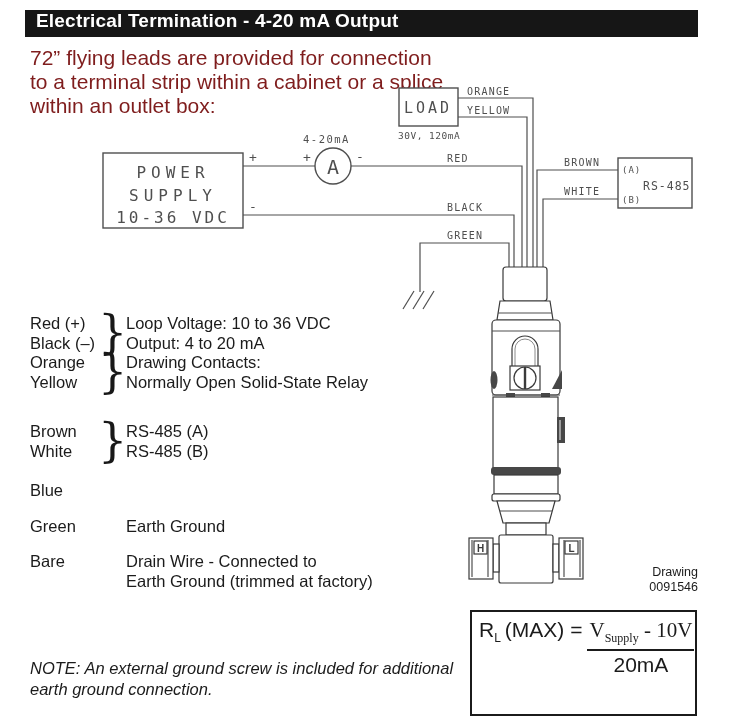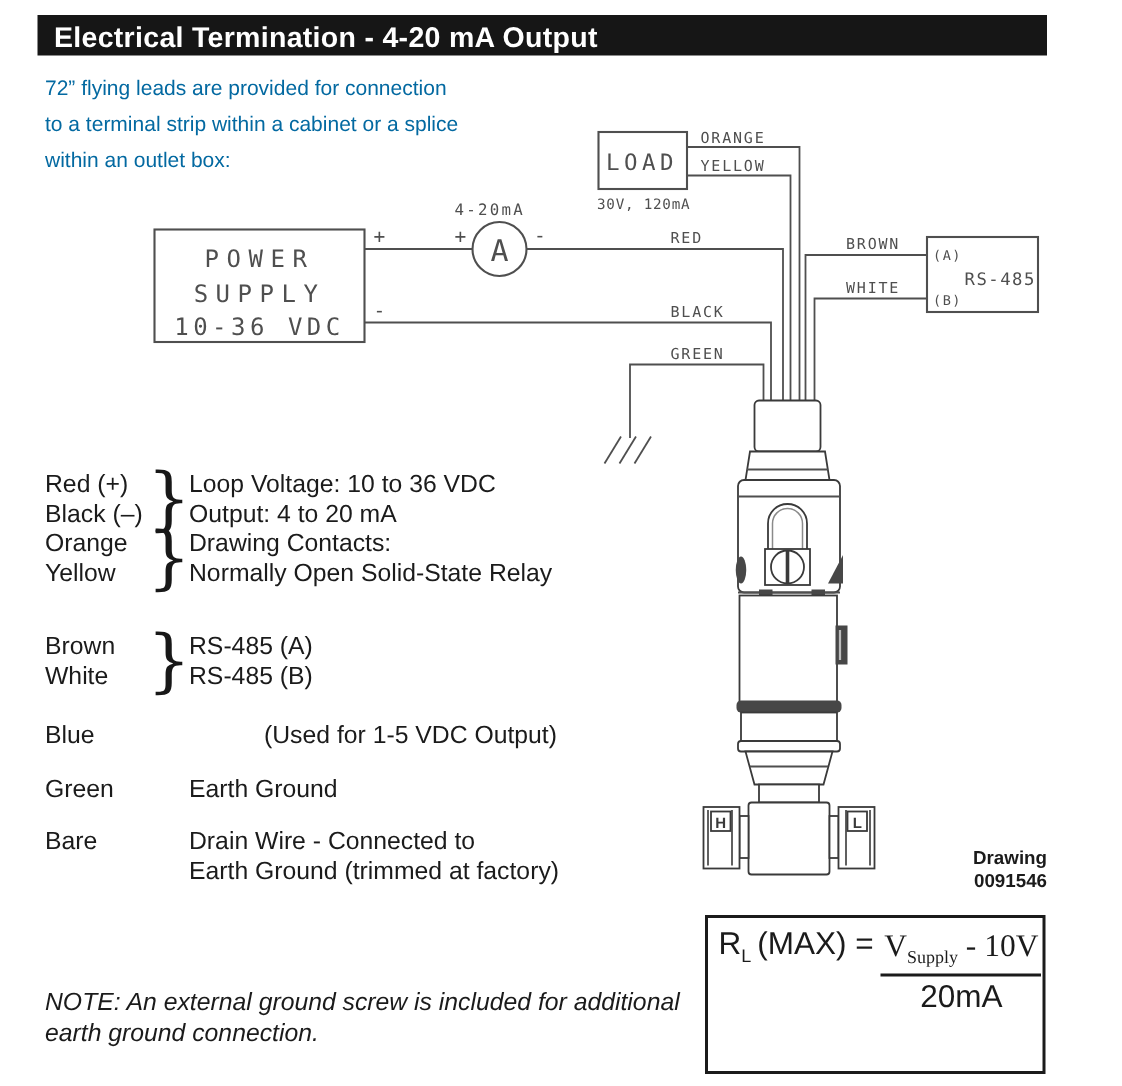--- a/index.html
+++ b/index.html
@@ -1,25 +1,25 @@
 <!DOCTYPE html>
 <html><head>
 <meta charset="utf-8">
 <style>
   html,body{margin:0;padding:0;background:#ffffff;}
   #page{position:relative;width:748px;height:724px;background:#ffffff;overflow:hidden;
         font-family:"Liberation Sans",sans-serif;color:#1b1b1b;}
 
   
   .hdr{position:absolute;left:25px;top:10px;width:673px;height:27px;background:#161616;
-       display:flex;align-items:flex-end;}
+       display:flex;align-items:flex-start;}
   .hdr span{color:#ffffff;font-size:19px;font-weight:bold;padding-left:11px;letter-spacing:.2px;}
 
   
-  .intro{position:absolute;left:30px;top:46px;font-size:14px;line-height:24px;color:#0369a1;}
+  .intro{position:absolute;left:30px;top:46px;font-size:21px;line-height:24px;color:#7f1d1d;}
 
   
   svg.diagram{position:absolute;left:0;top:0;}
   .wire{stroke:#4f4f4f;stroke-width:1.2;fill:none;}
   .cadbox{stroke:#4f4f4f;stroke-width:1.4;fill:#ffffff;}
   .cadtxt{font-family:"DejaVu Sans Mono",monospace;fill:#4f4f4f;}
   .dev{stroke:#3a3a3a;stroke-width:1.2;fill:#ffffff;}
   .devdark{fill:#474747;stroke:none;}
 
   
@@ -30,21 +30,21 @@
   .leg-brace{display:flex;align-items:center;justify-content:flex-start;
              font-family:"DejaVu Serif",serif;font-size:46px;font-weight:normal;color:#181818;
              padding-bottom:2px;}
 
   
   .note{position:absolute;left:30px;top:658px;width:460px;font-size:16.5px;font-weight:normal;
         font-style:italic;line-height:21px;}
 
   
   .drawing{position:absolute;left:590px;top:565px;width:108px;text-align:right;
-           font-size:12.5px;font-weight:bold;line-height:15px;}
+           font-size:12.5px;font-weight:normal;line-height:15px;}
 
   
   .formula-box{position:absolute;left:470px;top:610px;width:227px;height:106px;
                border:2.5px solid #1b1b1b;box-sizing:border-box;}
   .formula-title{text-align:center;font-size:12.5px;font-weight:bold;line-height:15px;margin-top:6px;}
   .formula-line{display:flex;align-items:flex-start;font-size:21px;padding-left:7px;margin-top:6px;}
   .formula-line sub{font-size:12px;}
   .frm-mid{margin:0 5px 0 4px;}
   .frac{display:inline-flex;flex-direction:column;align-items:center;}
   .frac .num{border-bottom:2px solid #1b1b1b;padding:0 2px 3px 2px;font-family:Liberation Serif, serif;}
@@ -227,21 +227,20 @@
       <div class="leg-brace">}</div>
       <div>
         <div>RS-485 (A)</div>
         <div>RS-485 (B)</div>
       </div>
     </div>
 
     <div class="leg-row r4">
       <div>Blue</div>
       <div class="leg-brace"></div>
-      <div>(Used for 1-5 VDC Output)</div>
     </div>
 
     <div class="leg-row r5">
       <div>Green</div>
       <div class="leg-brace"></div>
       <div>Earth Ground</div>
     </div>
 
     <div class="leg-row r6">
       <div>Bare</div>

